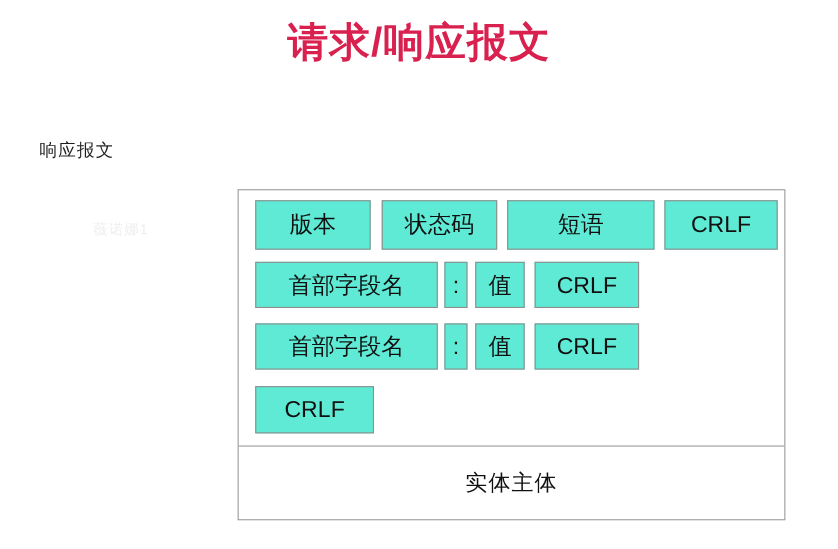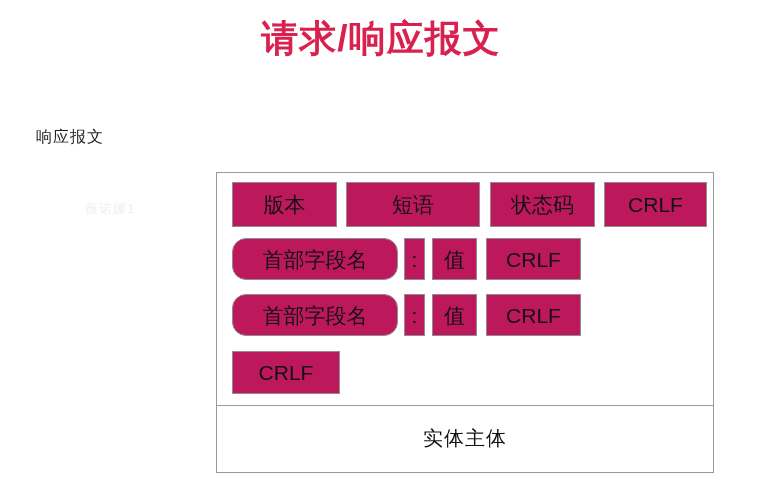--- a/index.html
+++ b/index.html
@@ -82,38 +82,38 @@
     align-items: center;
   }
 
   #row-status-line { top: 9px;  padding-left: 15px; }
   #row-header-1    { top: 65px; padding-left: 15px; }
   #row-header-2    { top: 121px; padding-left: 15px; }
   #row-blank-line  { top: 178px; padding-left: 15px; }
 
   .field-box {
     border: 1.3px solid #8e8e8e;
-    background: #be185d;
+    background: #5eead4;
     display: flex;
     align-items: center;
     justify-content: center;
     color: #111111;
     line-height: 1;
     white-space: nowrap;
     font-size: 21px;
   }
 
   
   .fb-version  { width: 105px; height: 45px; }
   .fb-status   { width: 105px; height: 45px; margin-left: 10px; }
   .fb-phrase   { width: 134px; height: 45px; margin-left: 9px; }
   .fb-crlf-sl  { width: 103px; height: 45px; margin-left: 9px; }
 
   
-  .fb-fieldname { width: 166px; height: 42px; border-radius: 14px; }
+  .fb-fieldname { width: 166px; height: 42px; }
   .fb-colon     { width: 21px;  height: 42px; margin-left: 6px; }
   .fb-value     { width: 45px;  height: 42px; margin-left: 7px; }
   .fb-crlf-hdr  { width: 95px;  height: 42px; margin-left: 9px; }
 
   
   .fb-crlf-blank { width: 108px; height: 43px; }
 
   
   #entity-body {
     position: relative;
@@ -137,22 +137,22 @@
   <div id="section-label">响应报文</div>
 
   <div id="watermark">薇诺娜1</div>
 
   <div id="message-diagram">
 
     <div id="header-section">
 
       <div class="msg-row" id="row-status-line">
         <div class="field-box fb-version">版本</div>
+        <div class="field-box fb-status">状态码</div>
         <div class="field-box fb-phrase">短语</div>
-        <div class="field-box fb-status">状态码</div>
         <div class="field-box fb-crlf-sl">CRLF</div>
       </div>
 
       <div class="msg-row" id="row-header-1">
         <div class="field-box fb-fieldname">首部字段名</div>
         <div class="field-box fb-colon">:</div>
         <div class="field-box fb-value">值</div>
         <div class="field-box fb-crlf-hdr">CRLF</div>
       </div>
 

